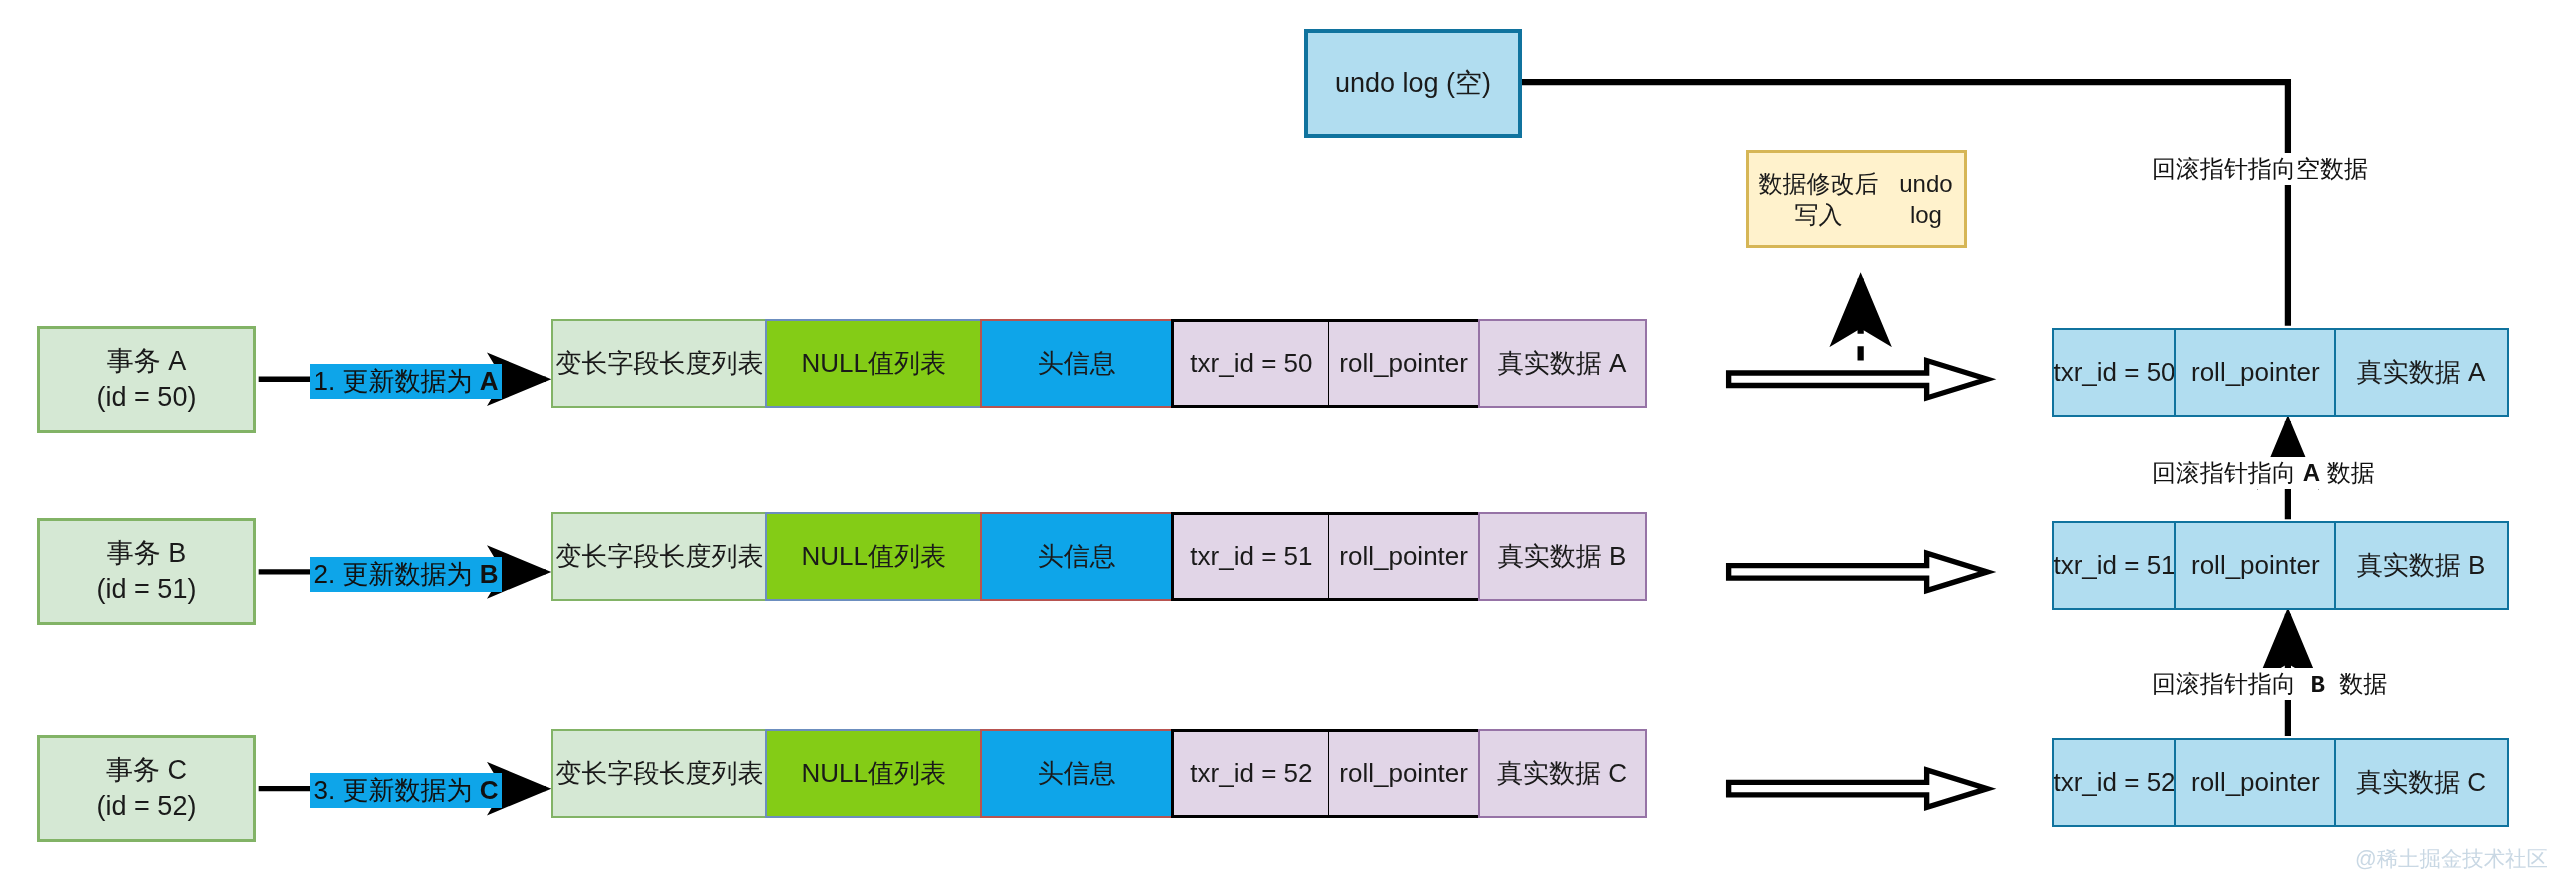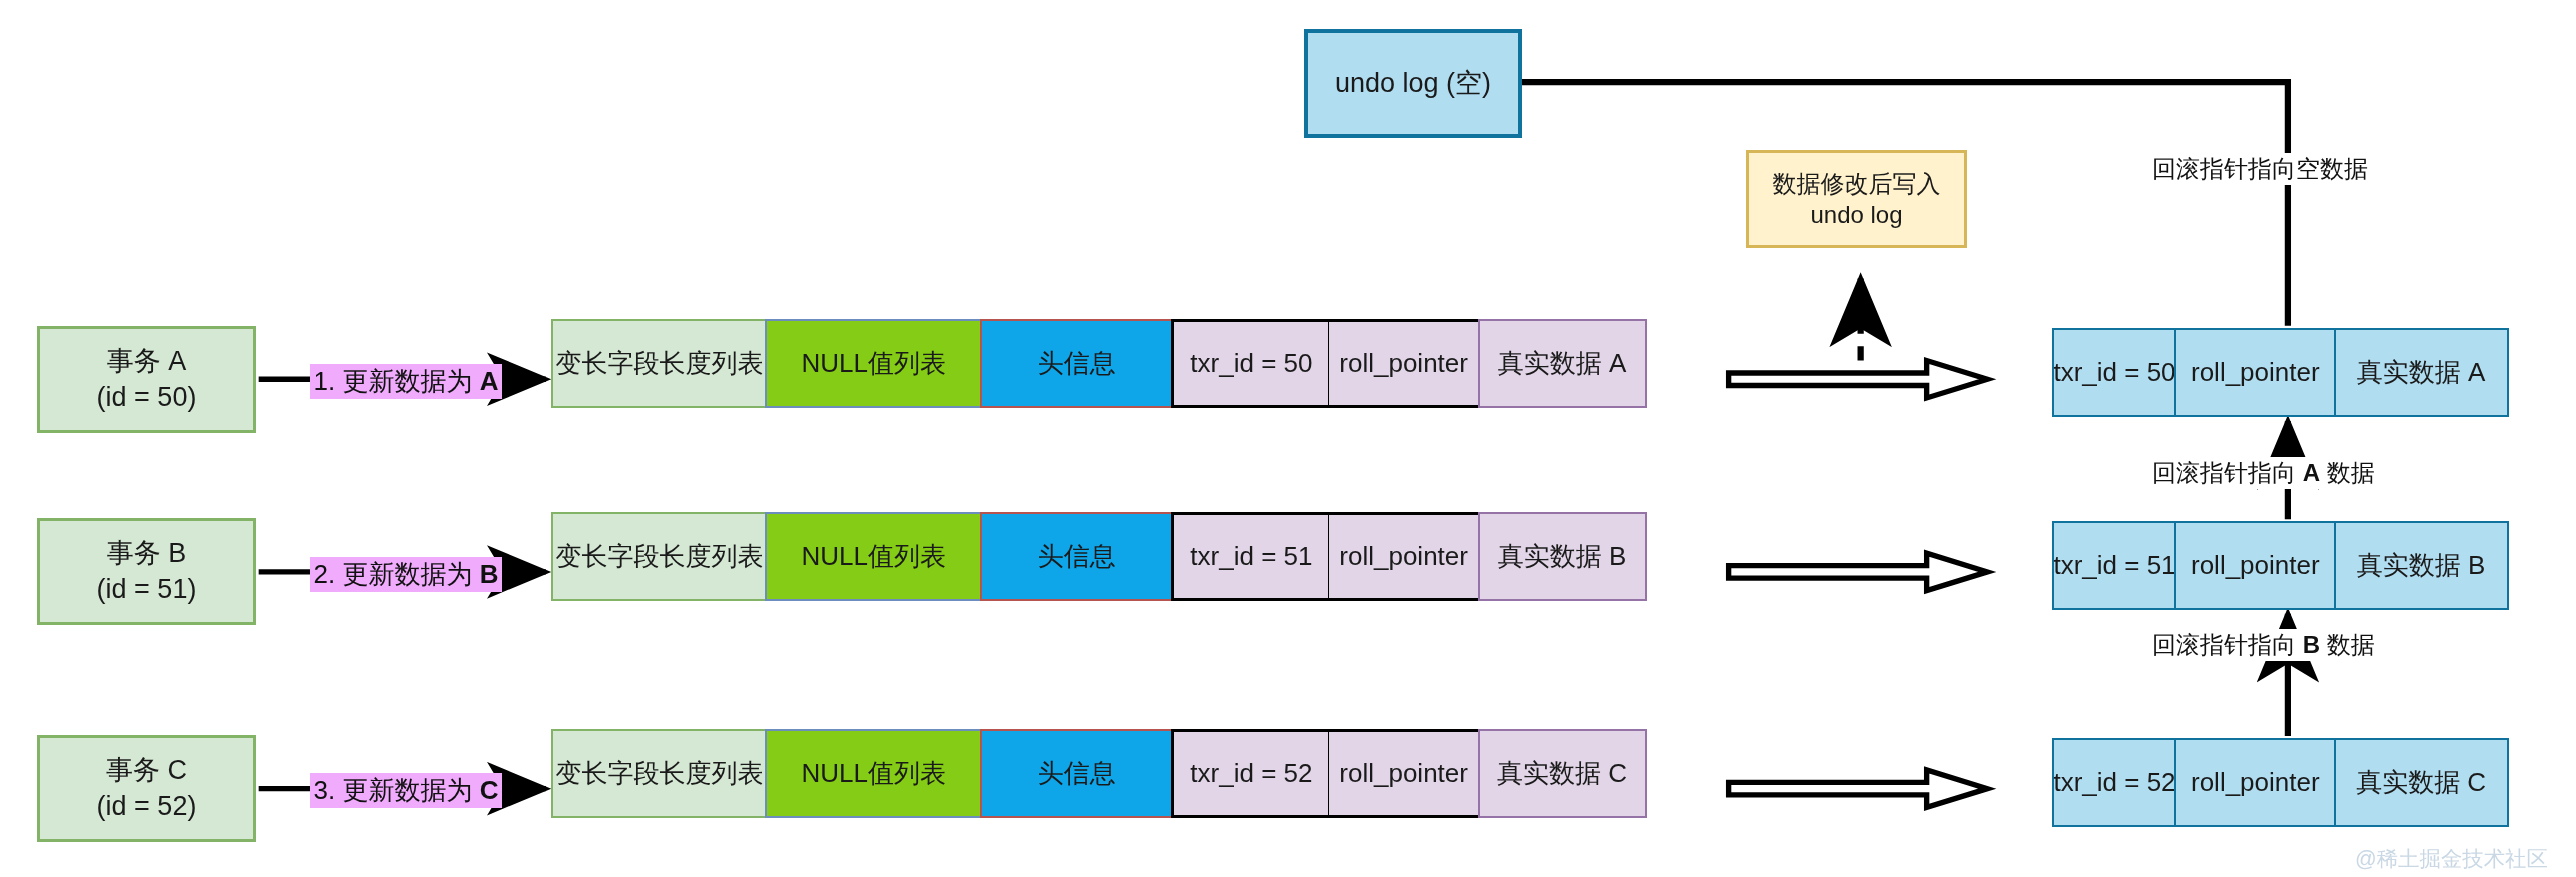--- a/index.html
+++ b/index.html
@@ -83,33 +83,33 @@
     font-size:27px;
     color:#1a1a1a;
     white-space:nowrap;
   }
 
   
   .note-box{
     background:#fff2cc;
     border:3.6px solid #d6b656;
     display:flex;
-    flex-direction:column;
+    flex-direction:row;
     align-items:center;
     justify-content:center;
     font-size:24px;
     color:#1a1a1a;
     line-height:1.3;
     text-align:center;
   }
   .step-label{
     font-size:26px;
     color:#111111;
     white-space:nowrap;
-    background:#f0abfc;
+    background:#0ea5e9;
     padding:0 3.6px;
   }
   .annot{
     font-size:24px;
     color:#111111;
     white-space:nowrap;
     background:#ffffff;
     padding:0 7.1px;
   }
 
@@ -314,21 +314,21 @@
       <span>txr_id = 52</span>
     </div>
     <div class="ucell" style="width:162px;">
       <span>roll_pointer</span>
     </div>
     <div class="ucell" style="width:175px;">
       <span>真实数据 C</span>
     </div>
   </div>
 
-  <div class="abs annot" style="left:2145px;top:629px;">
+  <div class="abs annot" style="left:2145px;top:668px;font-family:Liberation Mono, monospace;">
     <span>回滚指针指向</span>
     <b>B</b>
     <span>数据</span>
   </div>
 
   <div class="abs watermark" style="left:2355px;top:844px;">@稀土掘金技术社区</div>
 
 </div>
 
 

